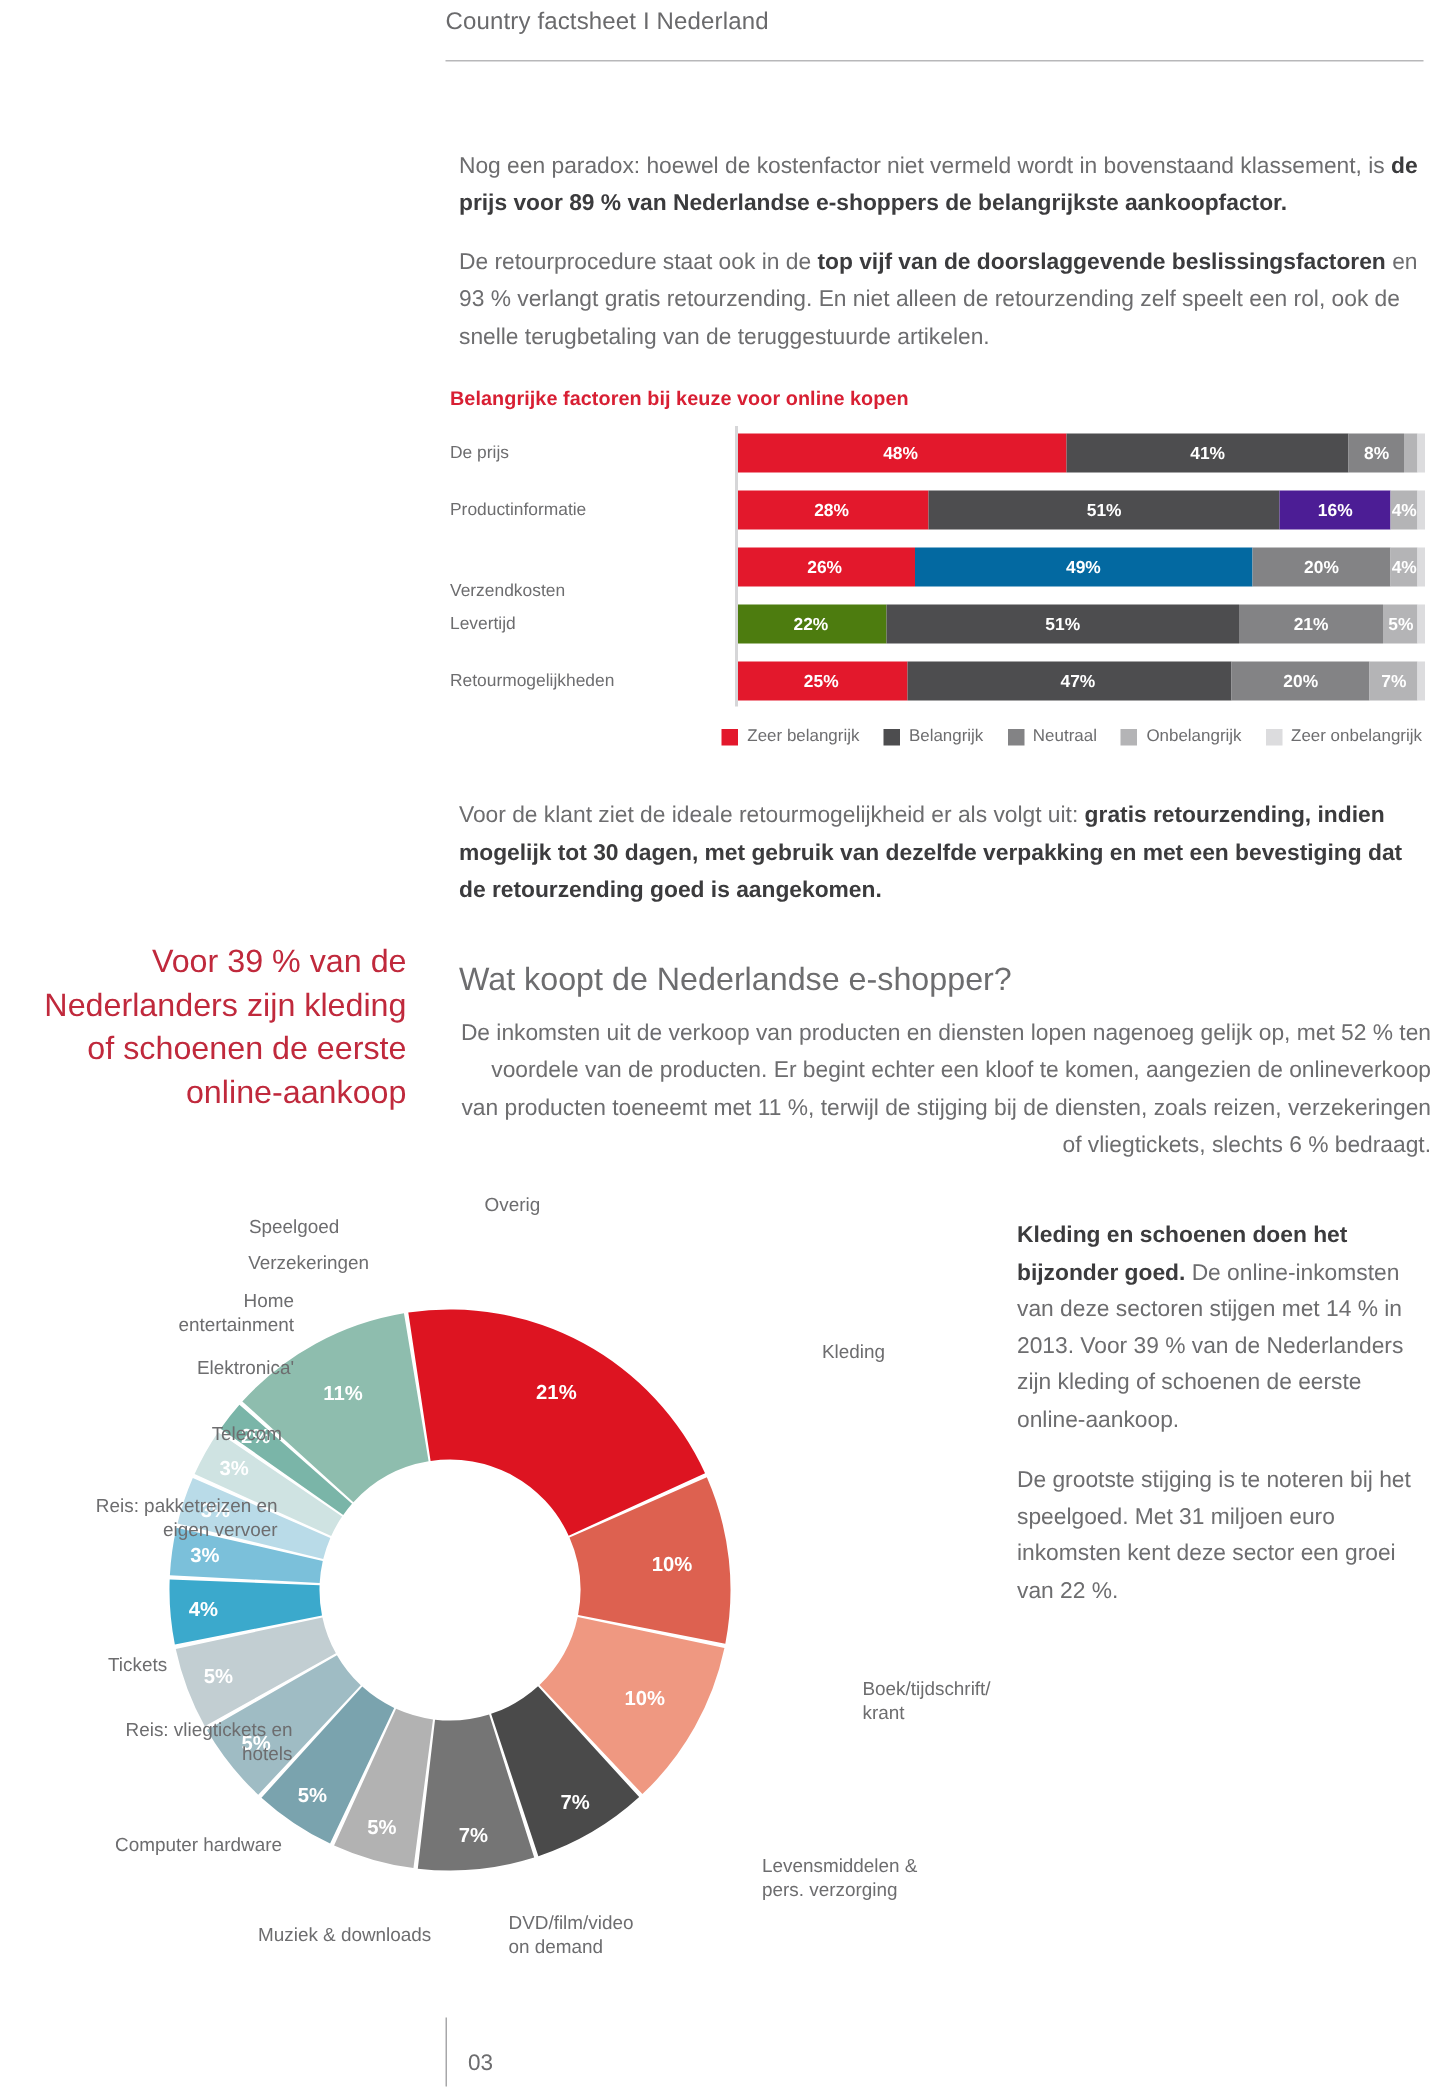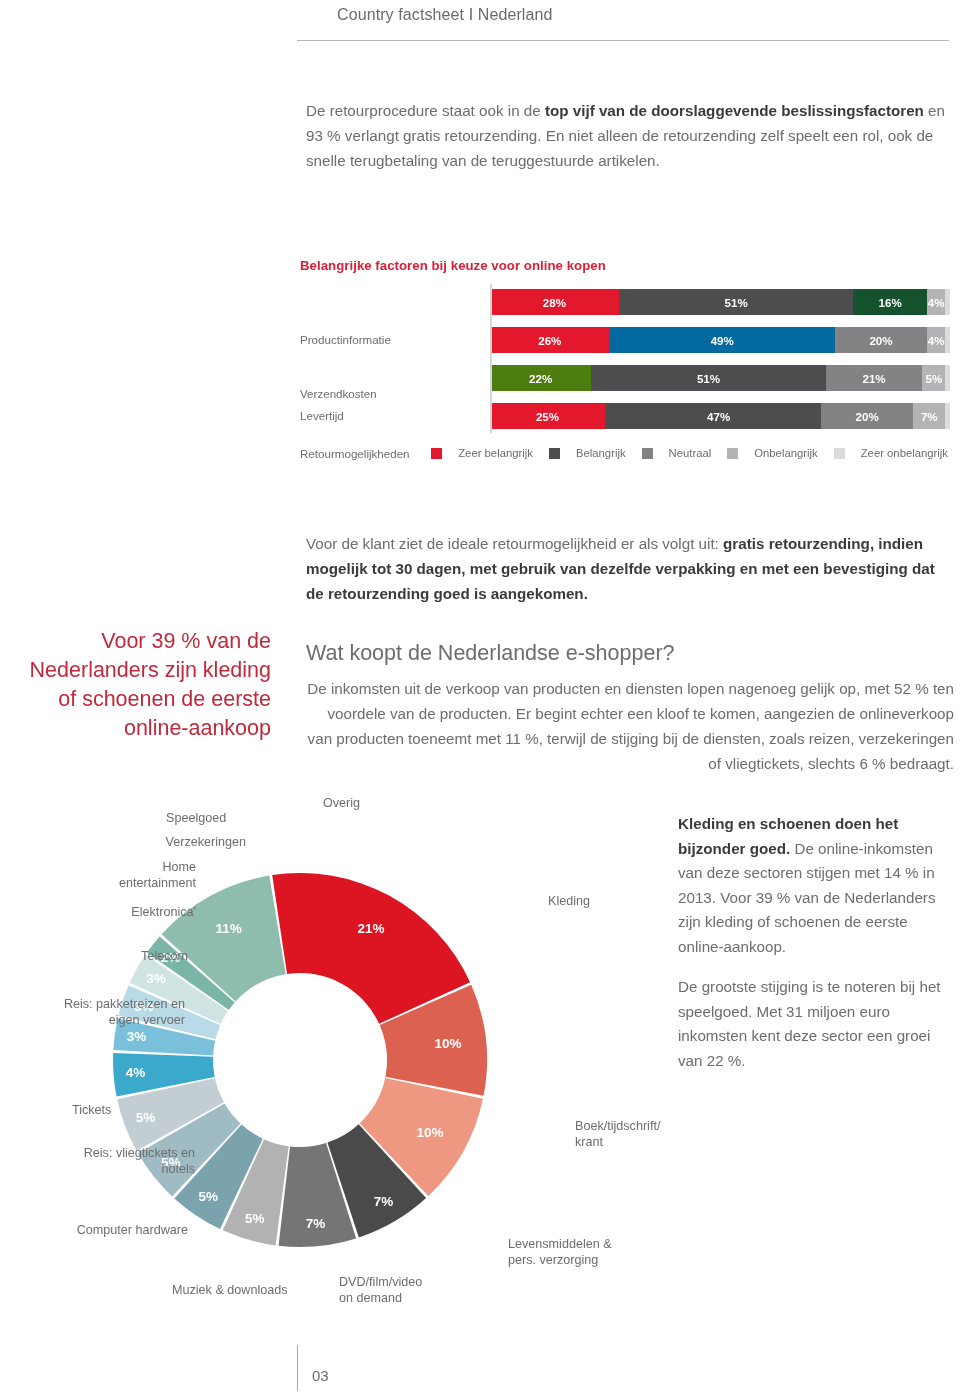--- a/index.html
+++ b/index.html
@@ -9,21 +9,21 @@
     font-family: "Liberation Sans", sans-serif;
     color: #58585a;
     overflow: hidden;
   }
   .page { position: relative; width: 960px; height: 1398px; }
 
   
   .header { position: absolute; left: 297px; top: 6px; width: 650px; }
   .header-title {
     font-size: 16px; font-weight: 400; color: #6a6a6c;
-    letter-spacing: .1px; white-space: nowrap; margin-left: 40px;
+    letter-spacing: .1px; white-space: nowrap;
   }
   .header-rule {
     position: absolute; left: 297px; top: 40px; width: 652px;
     border-top: 1px solid #b8b8ba;
   }
 
   
   .intro { position: absolute; left: 306px; top: 98px; width: 650px; }
   .intro p {
     font-size: 15.2px; line-height: 25px; color: #6d6d6f;
@@ -51,21 +51,21 @@
   .bar-track { display: flex; width: 100%; height: 26px; }
   .bar-seg {
     display: flex; align-items: center; justify-content: center;
     font-size: 11.6px; font-weight: 700; color: #ffffff;
     overflow: hidden; white-space: nowrap;
   }
   .bar-legend {
     display: flex; justify-content: flex-end; align-items: center;
     gap: 16px; margin-top: 18px; padding-right: 2px;
   }
-  .legend-item { display: flex; align-items: center; gap: 16px; justify-content: flex-end; }
+  .legend-item { display: flex; align-items: center; gap: 6px; justify-content: flex-end; }
   .legend-swatch { width: 11px; height: 11px; display: inline-block; }
   .legend-text { font-size: 11.3px; color: #6d6d6f; }
 
   
   .postchart { position: absolute; left: 306px; top: 531px; width: 645px; }
   .postchart p { font-size: 15.2px; line-height: 25px; color: #6d6d6f; }
   .postchart p b { color: #3b3b3d; font-weight: 700; }
 
   
   .pullquote {
@@ -117,34 +117,45 @@
 <body>
 
 <div class="page">
 
   <div class="header">
     <div class="header-title">Country factsheet I Nederland</div>
   </div>
   <div class="header-rule"></div>
 
   <div class="intro">
+    <p><span>Nog een paradox: hoewel de kostenfactor niet vermeld wordt in bovenstaand klassement, is </span><b>de prijs voor 89 % van Nederlandse e-shoppers de belangrijkste aankoopfactor.</b></p>
     <p><span>De retourprocedure staat ook in de </span><b>top vijf van de doorslaggevende beslissingsfactoren</b><span> en 93 % verlangt gratis retourzending. En niet alleen de retourzending zelf speelt een rol, ook de snelle terugbetaling van de teruggestuurde artikelen.</span></p>
   </div>
 
   <div class="barchart">
     <div class="bar-title">Belangrijke factoren bij keuze voor online kopen</div>
     <div class="bar-plot">
       <div class="bar-axis"></div>
       <div id="bar-rows">
           <div class="bar-row">
+            <div class="bar-label" style="top: 0px; line-height: 26px;">De prijs</div>
+            <div class="bar-track">
+              <div class="bar-seg" style="width: 48%; background: rgb(227, 24, 44);">48%</div>
+              <div class="bar-seg" style="width: 41%; background: rgb(77, 77, 79);">41%</div>
+              <div class="bar-seg" style="width: 8%; background: rgb(131, 131, 133);">8%</div>
+              <div class="bar-seg" style="width: 2%; background: rgb(180, 180, 182); color: rgb(255, 255, 255);"></div>
+              <div class="bar-seg" style="width: 1%; background: rgb(220, 220, 222); color: rgb(255, 255, 255);"></div>
+            </div>
+          </div>
+          <div class="bar-row">
             <div class="bar-label" style="top: 38px; line-height: 26px;">Productinformatie</div>
             <div class="bar-track">
               <div class="bar-seg" style="width: 28%; background: rgb(227, 24, 44);">28%</div>
               <div class="bar-seg" style="width: 51%; background: rgb(77, 77, 79);">51%</div>
-              <div class="bar-seg" style="width: 16%; background: #14532d;">16%</div>
+              <div class="bar-seg" style="width: 16%; background: #4c1d95;">16%</div>
               <div class="bar-seg" style="width: 4%; background: rgb(180, 180, 182); color: rgb(255, 255, 255);">4%</div>
               <div class="bar-seg" style="width: 1%; background: rgb(220, 220, 222); color: rgb(255, 255, 255);"></div>
             </div>
           </div>
           <div class="bar-row">
             <div class="bar-label" style="top: 92px; line-height: 26px;">Verzendkosten</div>
             <div class="bar-track">
               <div class="bar-seg" style="width: 26%; background: rgb(227, 24, 44);">26%</div>
               <div class="bar-seg" style="width: 49%; background: #0369a1;">49%</div>
               <div class="bar-seg" style="width: 20%; background: rgb(131, 131, 133);">20%</div>

